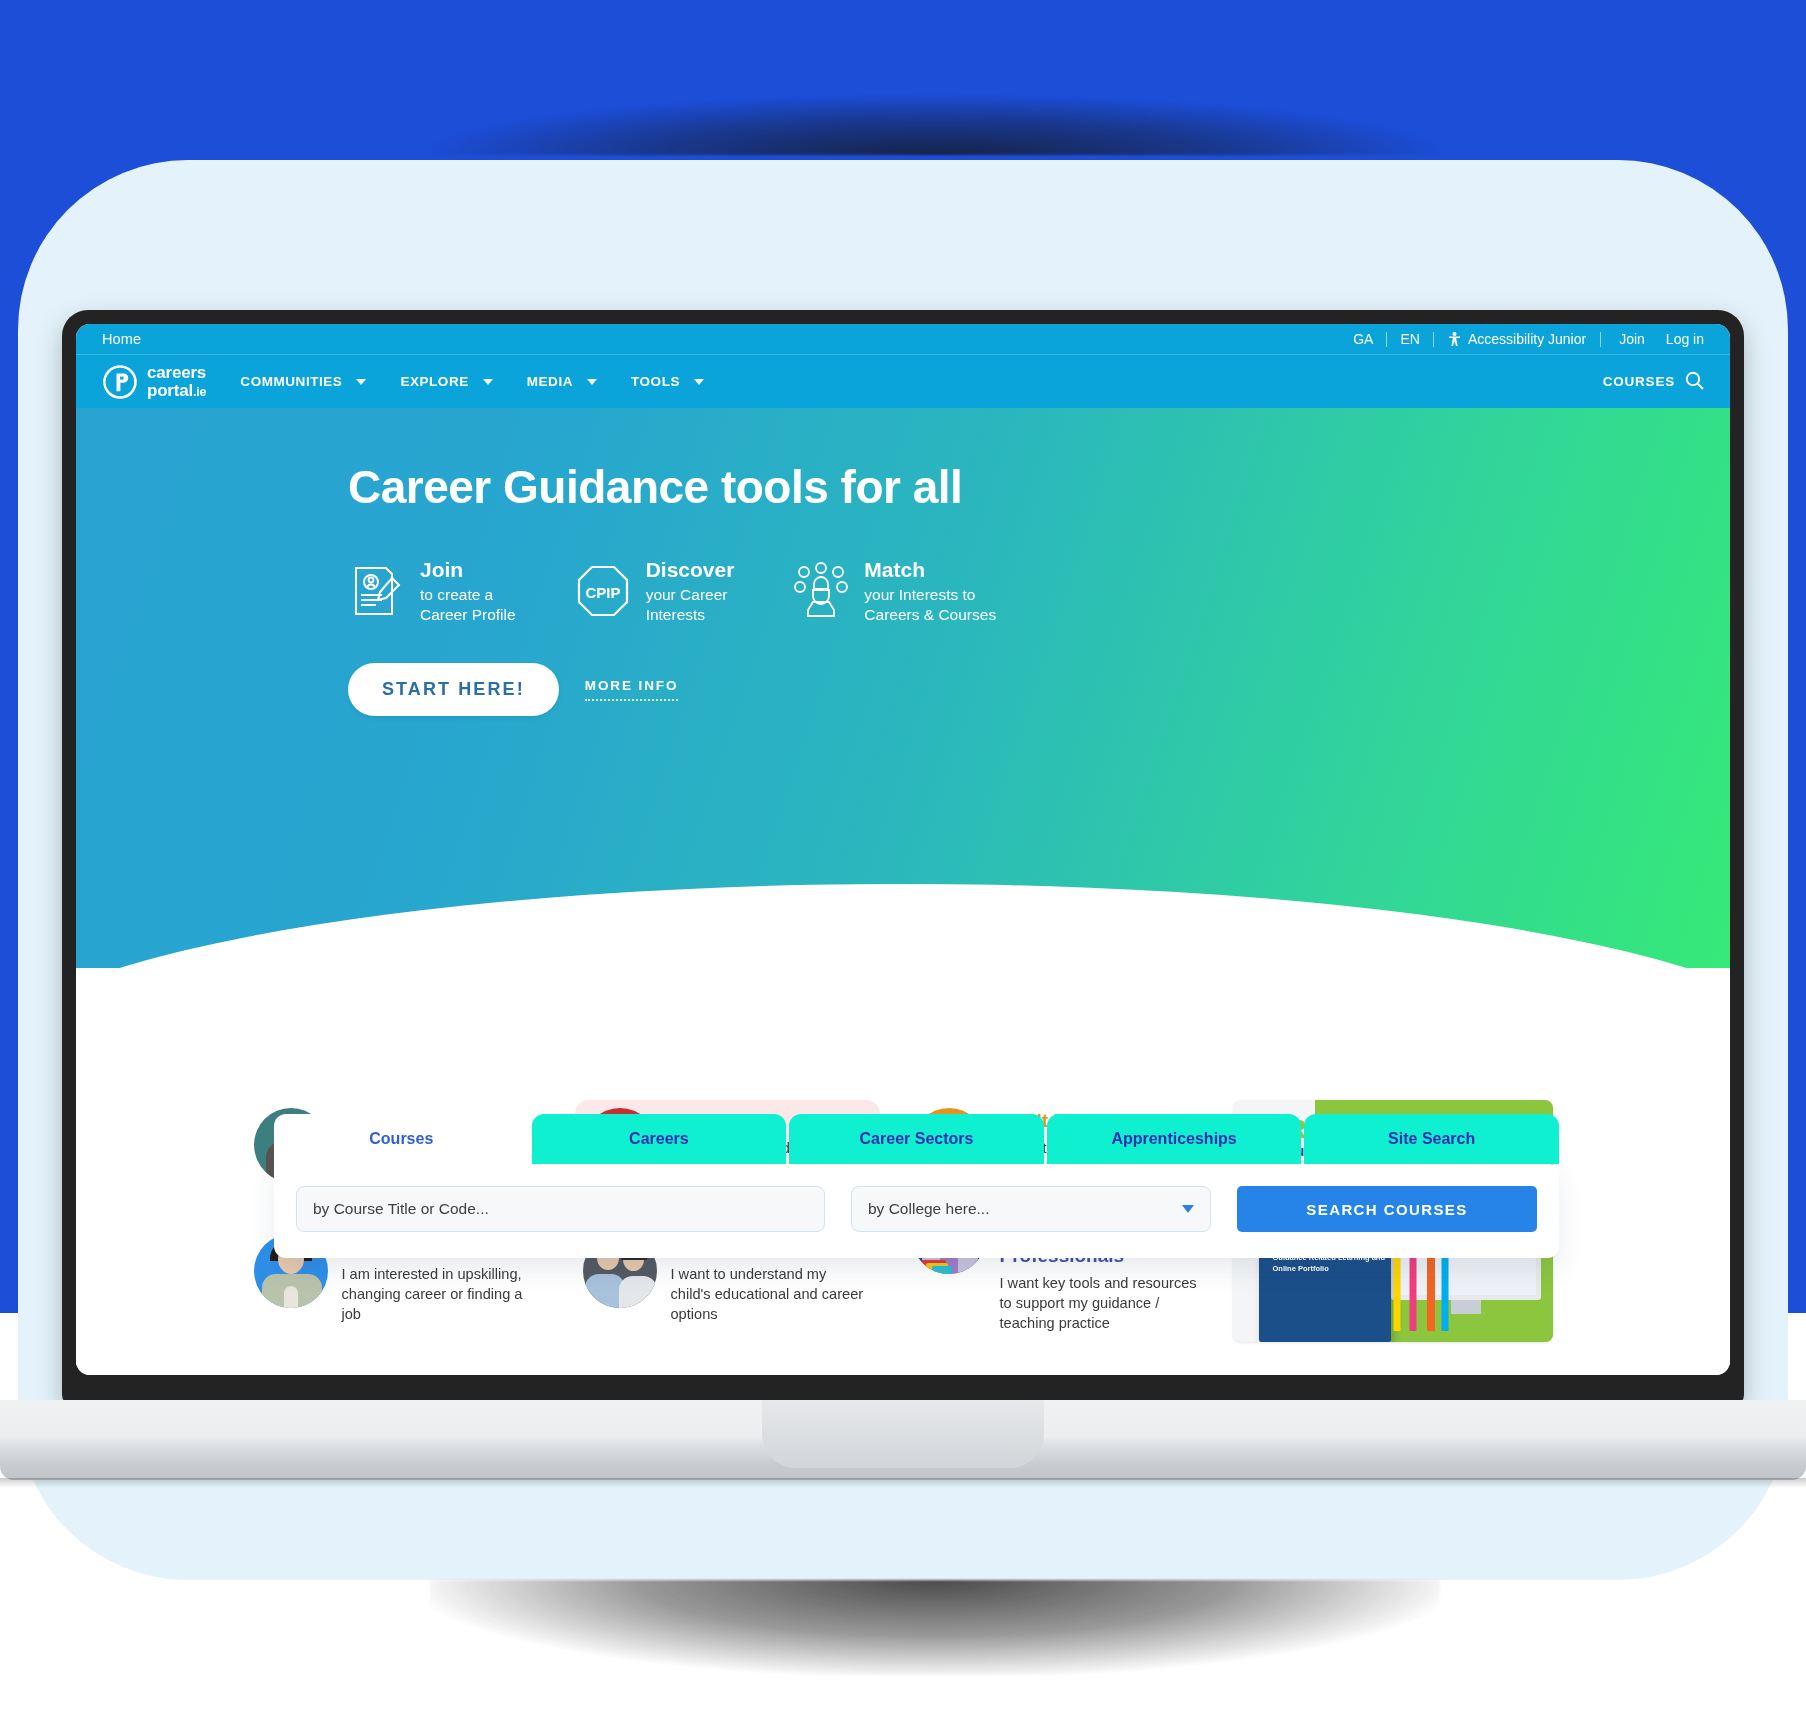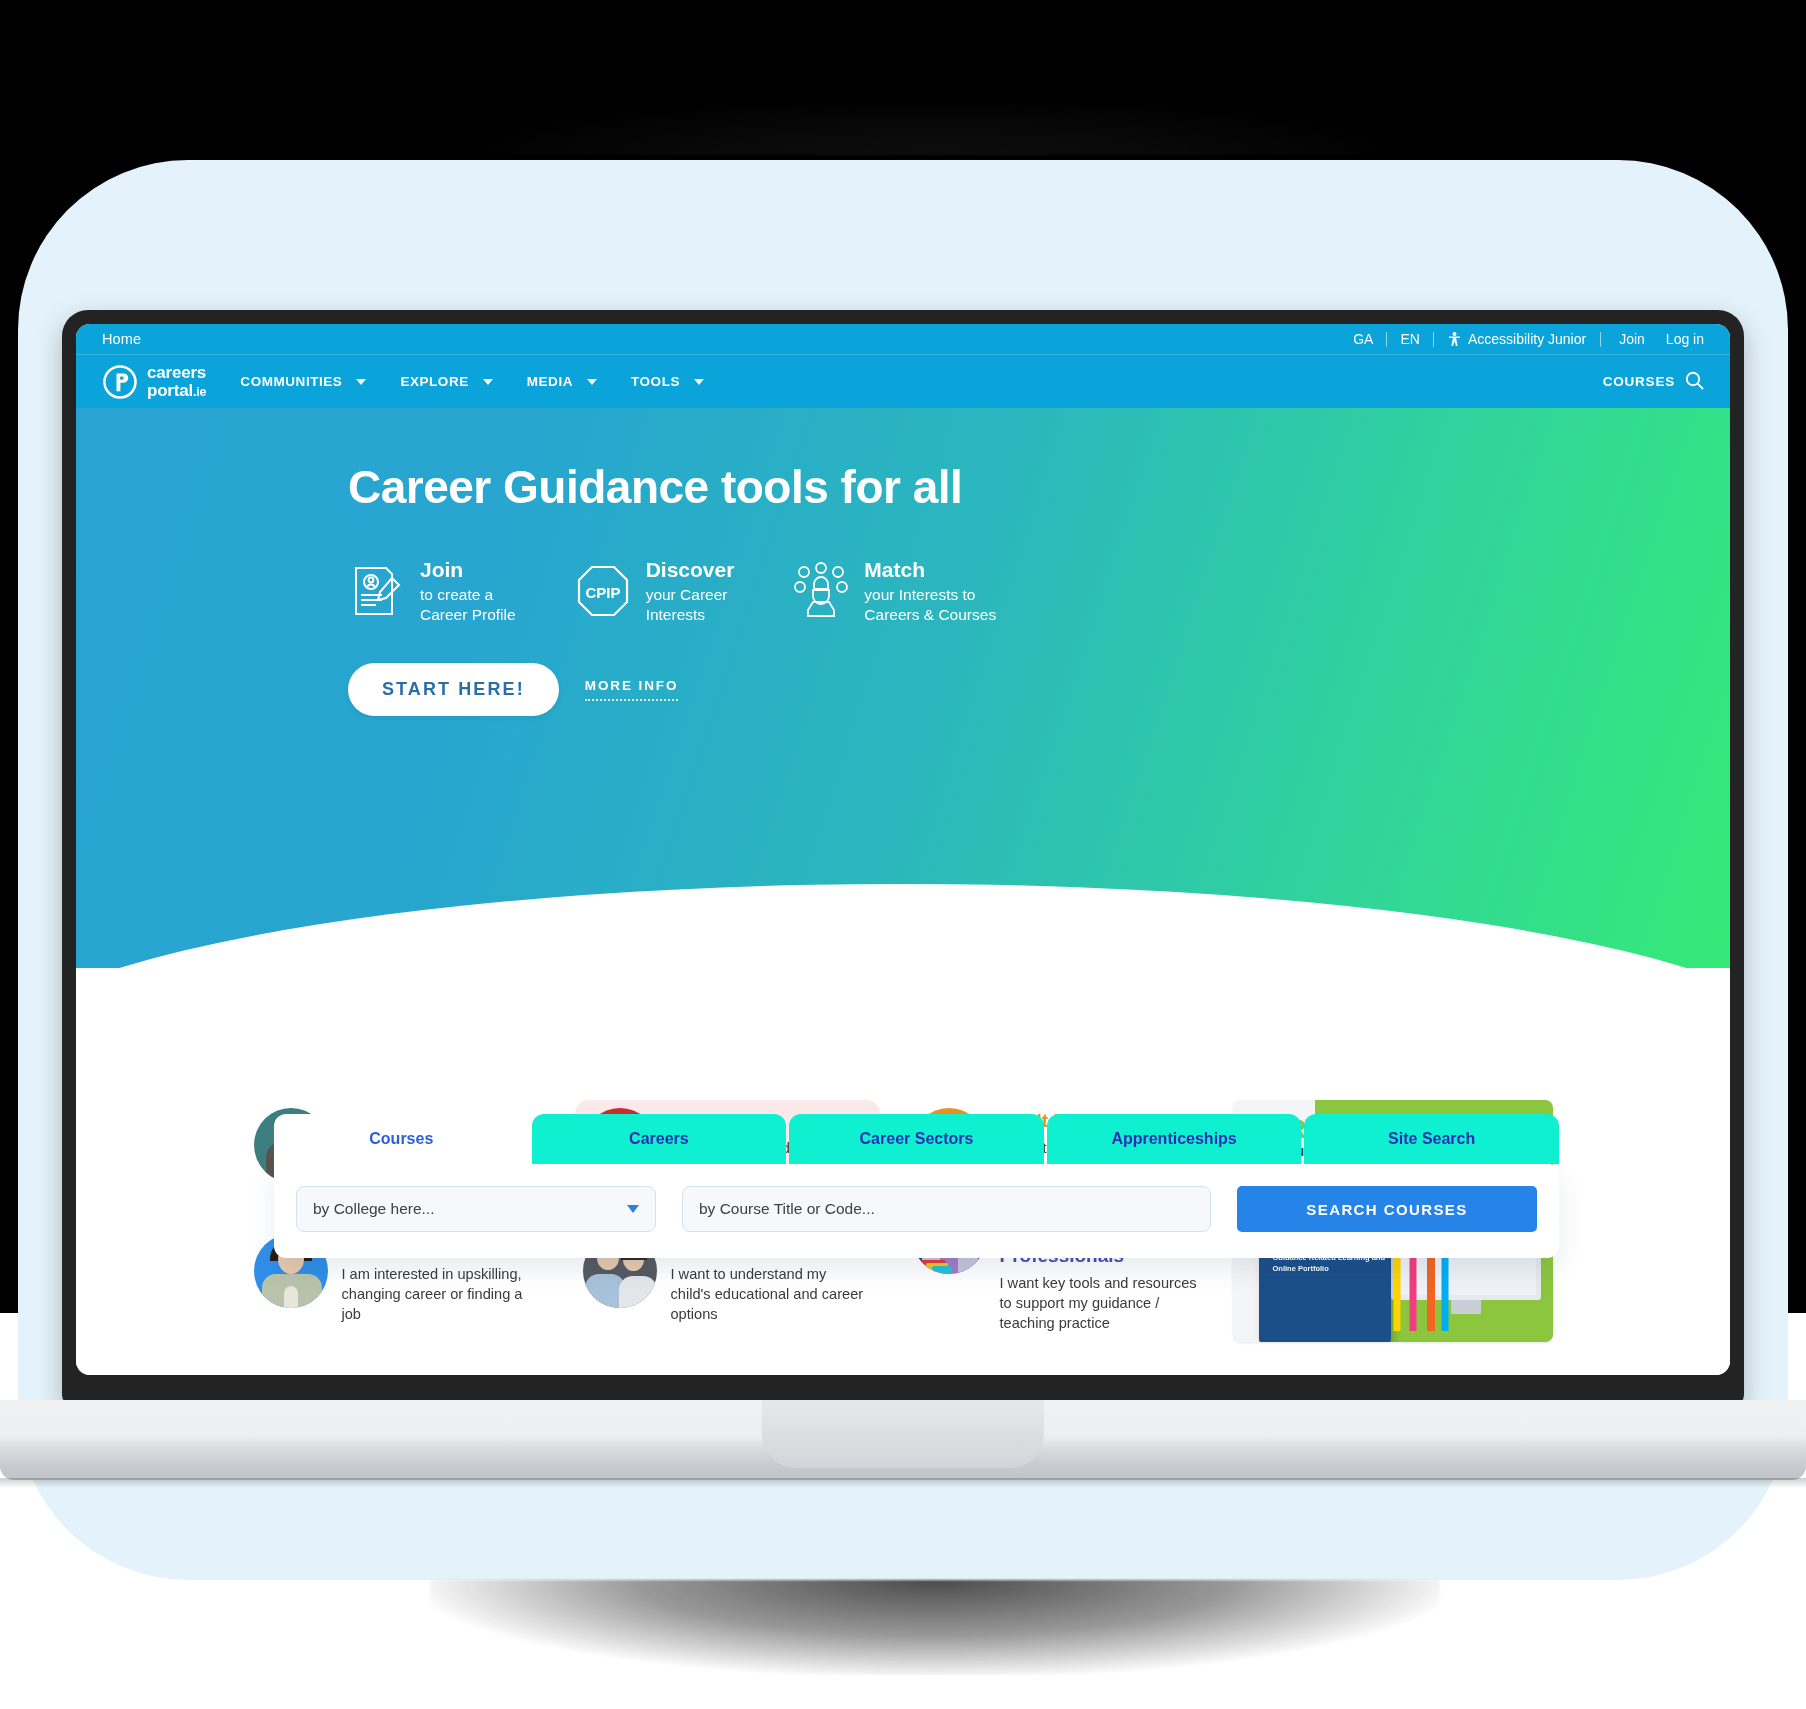--- a/index.html
+++ b/index.html
@@ -4,21 +4,21 @@
 <style>
   * { box-sizing: border-box; margin: 0; padding: 0; }
   html, body {
     width: 1806px; height: 1709px;
     background: #ffffff;
     font-family: "Liberation Sans", sans-serif;
     overflow: hidden;
   }
 
   
-  #stage { position: relative; width: 1806px; height: 1313px; background:#000000; }
+  #stage { position: relative; width: 1806px; height: 1313px; background:#1d4ed8; }
 
   .bg-panel {
     position: absolute;
     left: 18px; top: 160px;
     width: 1770px; height: 1420px;
     background: #e4f3fb;
     border-radius: 170px;
   }
 
   .smudge-top {
@@ -370,25 +370,25 @@
 
       <div class="search-card-wrap">
         <div class="tabs">
           <div class="tab active">Courses</div>
           <div class="tab">Careers</div>
           <div class="tab">Career Sectors</div>
           <div class="tab">Apprenticeships</div>
           <div class="tab">Site Search</div>
         </div>
         <div class="search-panel">
+          <div class="field f1">by Course Title or Code...</div>
           <div class="field f2">
             <span>by College here...</span>
             <span class="sel-chev"></span>
           </div>
-          <div class="field f1">by Course Title or Code...</div>
           <button class="btn-search">SEARCH COURSES</button>
         </div>
       </div>
 
       <div class="audience">
         <div class="aud-grid">
 
           <div class="aud-card">
             <span class="avatar" style="background:#3d7f80">
               <span class="body" style="left:12px;bottom:0;width:50px;height:40px;background:#5e5b59"></span>

